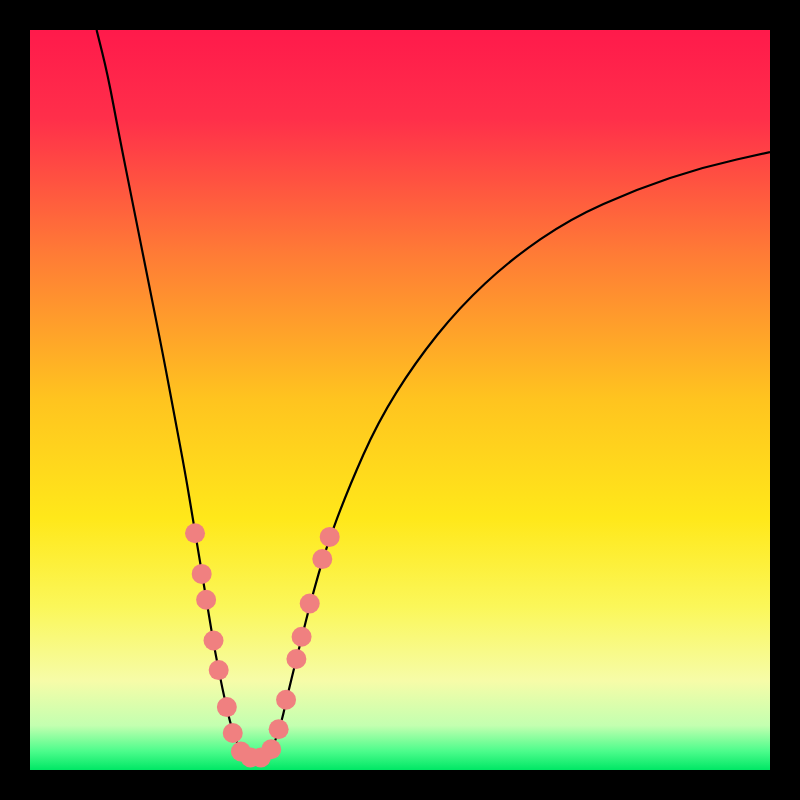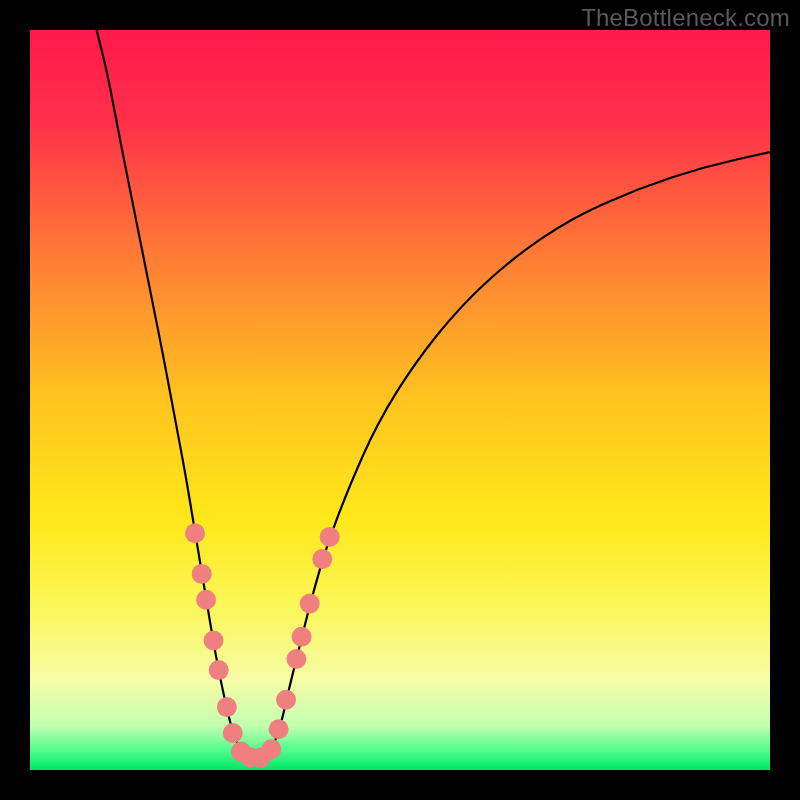--- a/index.html
+++ b/index.html
@@ -37,21 +37,20 @@
   .plot-svg {
     width: 100%;
     height: 100%;
     display: block;
   }
 </style>
 </head>
 <body>
 
 <div class="chart-root">
-  <div class="watermark">TheBottleneck.com</div>
   <div class="plot-area">
     <svg class="plot-svg" viewBox="0 0 740 740" preserveAspectRatio="none">
       <defs>
         <linearGradient id="bg-grad" x1="0" y1="0" x2="0" y2="1">
             <stop offset="0.00%" stop-color="#ff1a4b"></stop>
             <stop offset="12.00%" stop-color="#ff2f4a"></stop>
             <stop offset="30.00%" stop-color="#ff7a36"></stop>
             <stop offset="50.00%" stop-color="#ffc41f"></stop>
             <stop offset="66.00%" stop-color="#ffe81a"></stop>
             <stop offset="78.00%" stop-color="#fbf75a"></stop>

